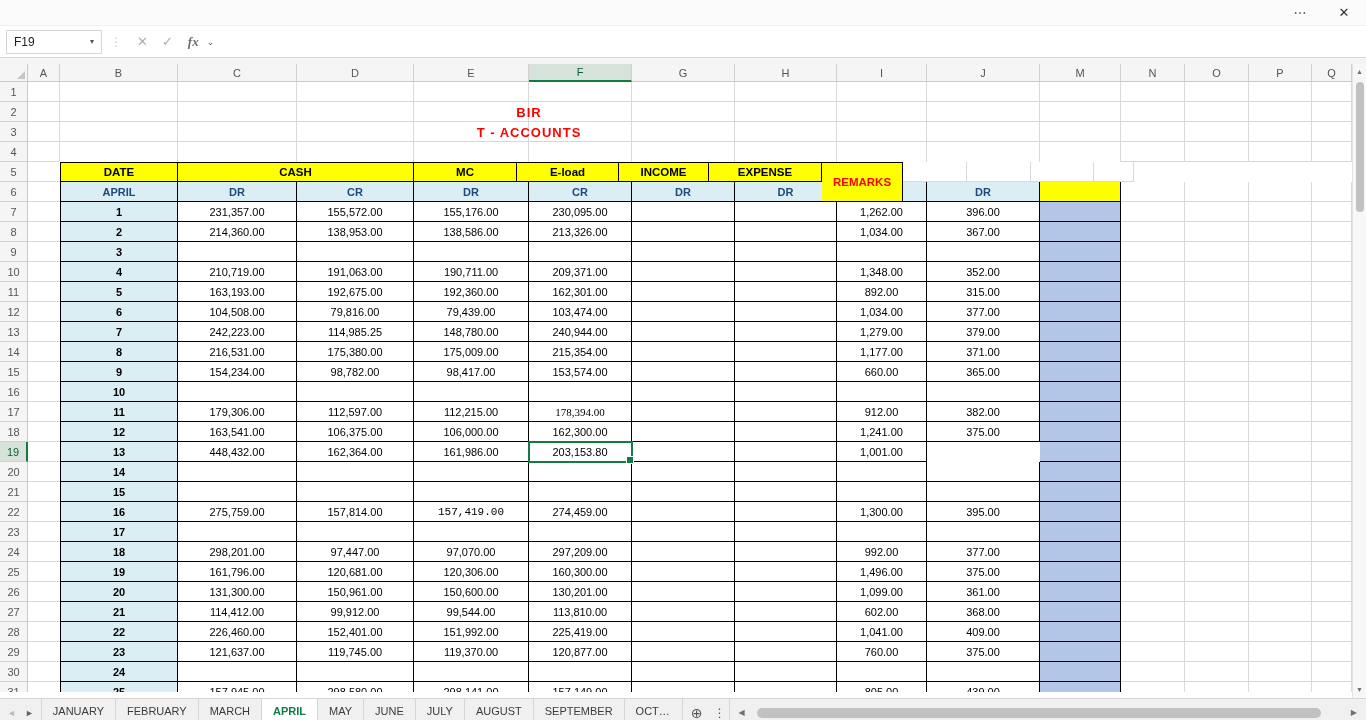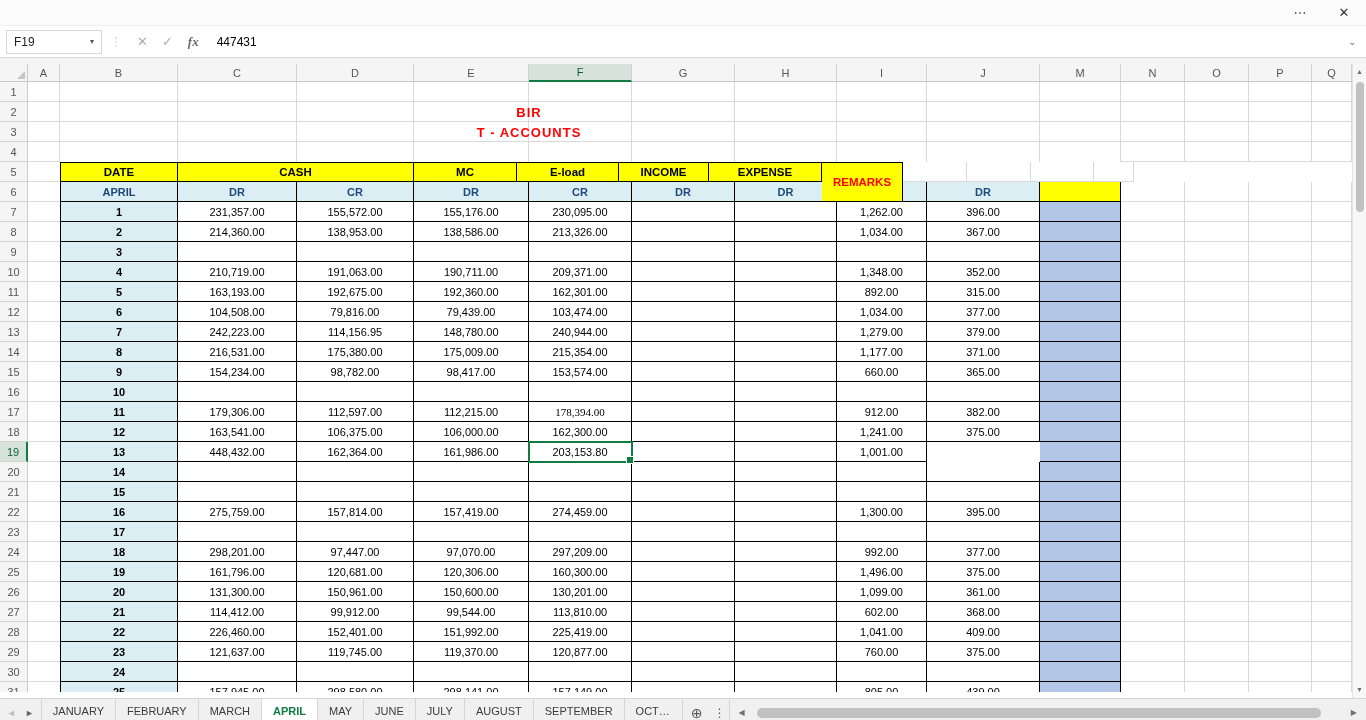--- a/index.html
+++ b/index.html
@@ -114,21 +114,20 @@
 
 <div class="formulabar">
   <div class="namebox">
     <span>F19</span>
     <span class="nb-chev">▾</span>
   </div>
   <span class="fb-dots">⋮</span>
   <span class="fb-x">✕</span>
   <span class="fb-check">✓</span>
   <span class="fb-fx">fx</span>
-  <div class="fb-value">447431</div>
   <span class="fb-expand">⌄</span>
 </div>
 <div class="gapstrip"></div>
 
 <div class="main">
   <div class="gridwrap">
     <div class="headerrow">
       <div class="corner"></div>
       <div class="colheaders">
           <div class="colh" style="width: 32px;">A</div>
@@ -360,21 +359,21 @@
           <div class="cell" style="width: 64px;"></div>
           <div class="cell" style="width: 64px;"></div>
           <div class="cell" style="width: 63px;"></div>
           <div class="cell" style="width: 40px;"></div>
         </div>
         <div class="grow">
           <div class="rowh">13</div>
           <div class="cell noR" style="width: 32px;"></div>
           <div class="cell dateC bL" style="width: 118px;">7</div>
           <div class="cell tc" style="width: 119px;">242,223.00</div>
-          <div class="cell tc" style="width: 117px;">114,156.95</div>
+          <div class="cell tc" style="width: 117px;">114,985.25</div>
           <div class="cell tc" style="width: 115px;">148,780.00</div>
           <div class="cell tc" style="width: 103px;">240,944.00</div>
           <div class="cell tc" style="width: 103px;"></div>
           <div class="cell tc" style="width: 102px;"></div>
           <div class="cell tc" style="width: 90px;">1,279.00</div>
           <div class="cell tc" style="width: 113px;">379.00</div>
           <div class="cell remarks" style="width: 81px;"></div>
           <div class="cell" style="width: 64px;"></div>
           <div class="cell" style="width: 64px;"></div>
           <div class="cell" style="width: 63px;"></div>
@@ -523,21 +522,21 @@
           <div class="cell" style="width: 64px;"></div>
           <div class="cell" style="width: 63px;"></div>
           <div class="cell" style="width: 40px;"></div>
         </div>
         <div class="grow">
           <div class="rowh">22</div>
           <div class="cell noR" style="width: 32px;"></div>
           <div class="cell dateC bL" style="width: 118px;">16</div>
           <div class="cell tc" style="width: 119px;">275,759.00</div>
           <div class="cell tc" style="width: 117px;">157,814.00</div>
-          <div class="cell tc" style="width: 115px;">157,419.00</div>
+          <div class="cell tc" style="width: 115px; font-family: Liberation Mono, monospace;">157,419.00</div>
           <div class="cell tc" style="width: 103px;">274,459.00</div>
           <div class="cell tc" style="width: 103px;"></div>
           <div class="cell tc" style="width: 102px;"></div>
           <div class="cell tc" style="width: 90px;">1,300.00</div>
           <div class="cell tc" style="width: 113px;">395.00</div>
           <div class="cell remarks" style="width: 81px;"></div>
           <div class="cell" style="width: 64px;"></div>
           <div class="cell" style="width: 64px;"></div>
           <div class="cell" style="width: 63px;"></div>
           <div class="cell" style="width: 40px;"></div>

